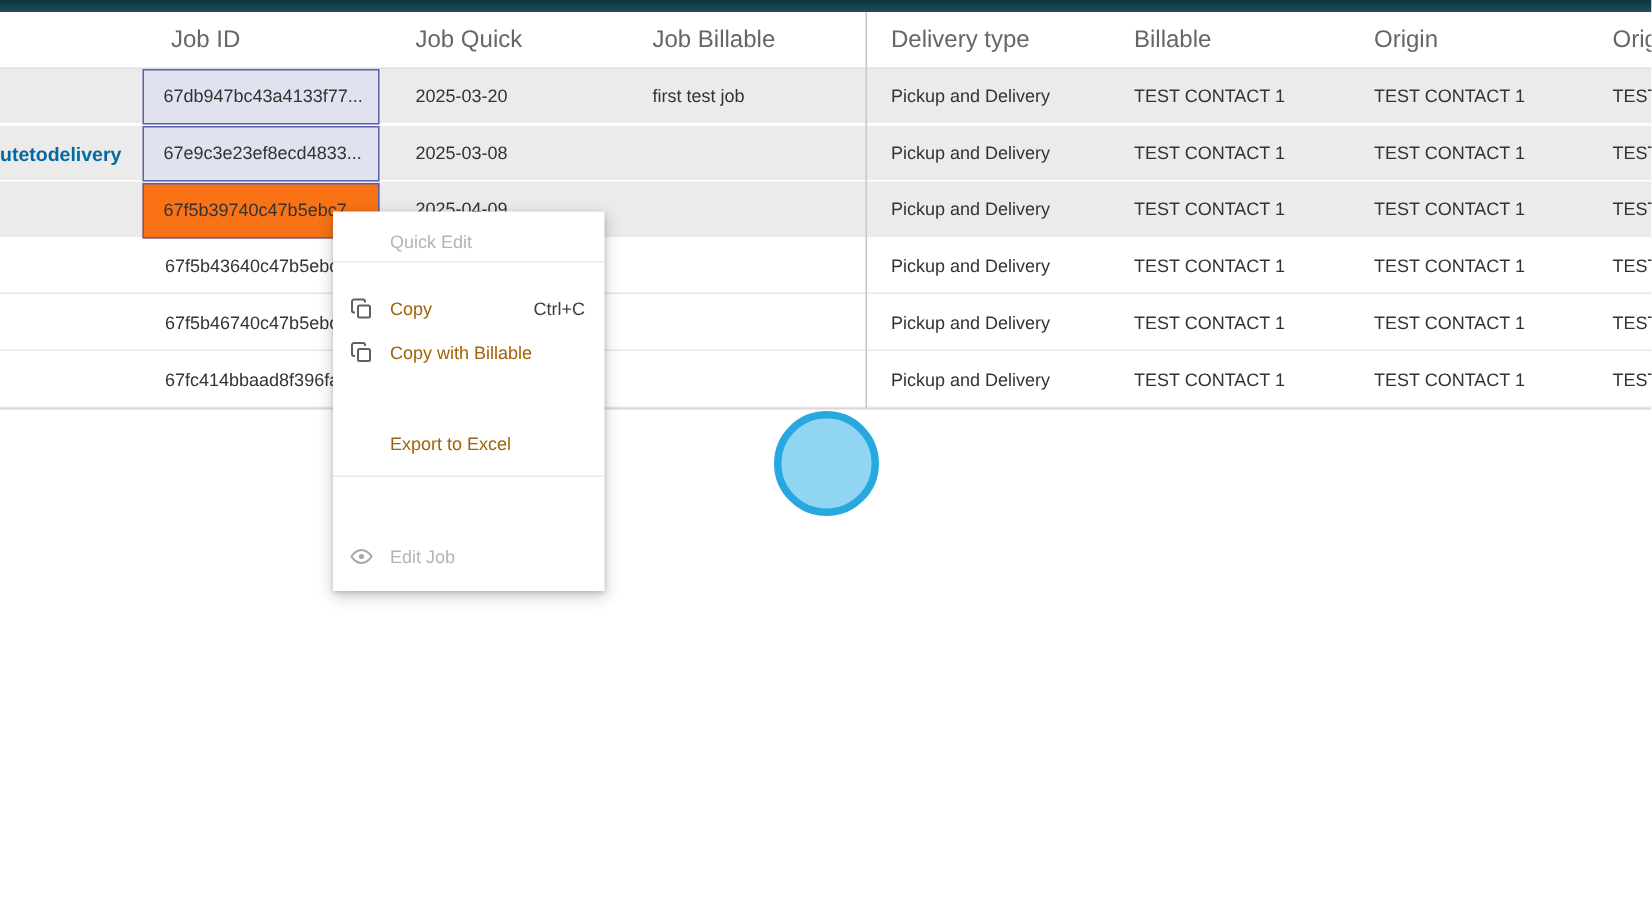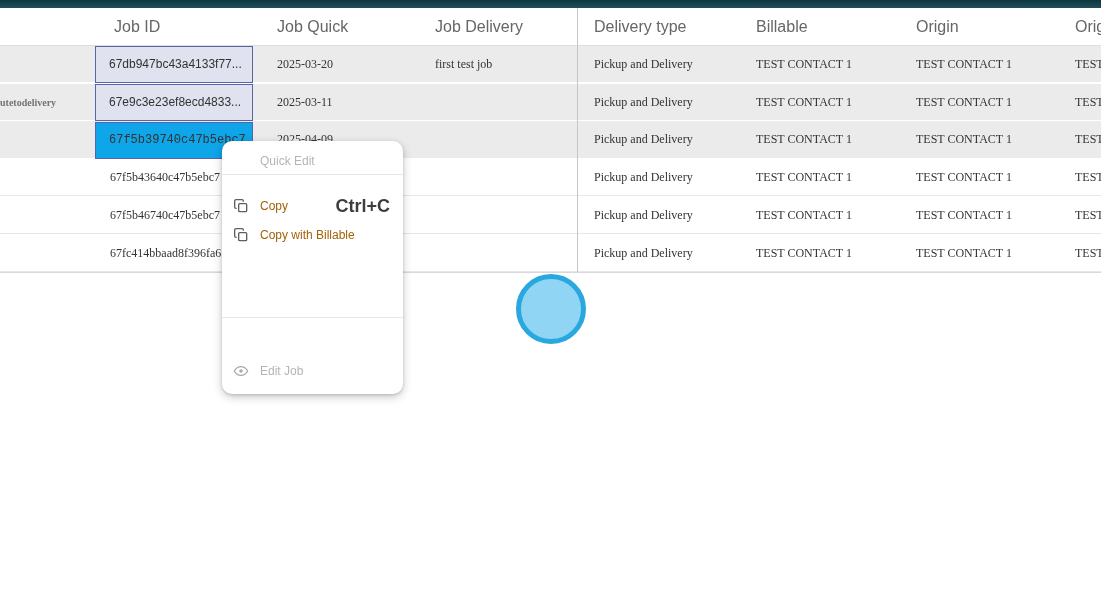--- a/index.html
+++ b/index.html
@@ -13,45 +13,45 @@
   .grid-header { position:absolute; left:0; top:8px; width:1101px; height:38px;
                  background:#fff; border-bottom:1px solid #dedede; }
   .hcell { position:absolute; top:0; height:38px; line-height:38px;
            font-size:16px; color:#666; white-space:nowrap; cursor:pointer; }
 
   
   .row { position:absolute; left:0; width:1101px; height:37px; }
   .row.gray  { background:#ebebeb; border-bottom:1px solid #ffffff; }
   .row.white { background:#ffffff; border-bottom:1px solid #e7e7e7; }
   .cell { position:absolute; top:0; height:37px; line-height:37px;
-          font-size:12px; color:#333; white-space:nowrap;font-family:Liberation Serif, serif; }
-  .linkcell { font-size:10px; font-weight:bold; color:#737373; cursor:pointer; }
+          font-size:12px; color:#333; white-space:nowrap; }
+  .linkcell { font-size:13px; font-weight:bold; color:#0369a1; cursor:pointer; }
 
   
   .sel-cell { position:absolute; left:95px; width:158px; height:37px;
               border:1px solid #5a62a9; background:#e0e2ef;
               font-size:12px; color:#333; line-height:35px;
               padding-left:13px; white-space:nowrap; cursor:pointer; }
-  .sel-cell.focus { background:#0ea5e9;font-family:Liberation Mono, monospace; }
+  .sel-cell.focus { background:#f97316; }
 
   .pinned-divider { position:absolute; left:577px; top:8px; width:1px; height:264px;
                     background:#c6c6c6; }
   .grid-bottom { position:absolute; left:0; top:272px; width:1101px; height:1px;
                  background:#d9d9d9; }
 
   
   .menu { position:absolute; left:222px; top:141px; width:181px; height:253px;
-          background:#ffffff; border-radius:10px; z-index:20;
+          background:#ffffff; border-radius:0; z-index:20;
           box-shadow:0 3px 10px rgba(0,0,0,.22), 0 1px 3px rgba(0,0,0,.14);padding-left:37px; }
   .menu-item { position:absolute; left:0; width:100%; height:30px; cursor:pointer; }
   .menu-item .mi-label { position:absolute; left:38px; top:0; height:30px;
                          line-height:30px; font-size:12px; color:#a16207;
                          white-space:nowrap; }
   .menu-item .mi-shortcut { position:absolute; right:13px; top:0; height:30px;
-                            line-height:30px; font-size:18px; color:#3d3d3d;font-weight:bold; }
+                            line-height:30px; font-size:12px; color:#3d3d3d; }
   .menu-item .mi-icon { position:absolute; left:11px; top:7px; width:16px;
                         height:16px; color:#5f5f5f; }
   .menu-item .mi-icon svg { width:16px; height:16px; display:block; }
   .menu-item.disabled { cursor:default; }
   .menu-item.disabled .mi-label { color:#b4b4b4; }
   .menu-item.disabled .mi-icon { color:#a9a9a9; }
   .menu-sep { position:absolute; left:0; width:100%; height:1px; background:#e8e8e8; }
 
   
   .touch { position:absolute; left:516px; top:274px; width:70px; height:70px;
@@ -59,39 +59,39 @@
            z-index:15; }
 </style>
 </head>
 <body>
 
 <div class="topbar"></div>
 
 <div class="grid-header">
   <div class="hcell" style="left:114px">Job ID</div>
   <div class="hcell" style="left:277px">Job Quick</div>
-  <div class="hcell" style="left:435px">Job Delivery</div>
+  <div class="hcell" style="left:435px">Job Billable</div>
   <div class="hcell" style="left:594px">Delivery type</div>
   <div class="hcell" style="left:756px">Billable</div>
   <div class="hcell" style="left:916px">Origin</div>
   <div class="hcell" style="left:1075px">Origin</div>
 </div>
 
 <div class="row gray" style="top:46px">
   <div class="cell" style="left:277px">2025-03-20</div>
   <div class="cell" style="left:435px">first test job</div>
   <div class="cell" style="left:594px">Pickup and Delivery</div>
   <div class="cell" style="left:756px">TEST CONTACT 1</div>
   <div class="cell" style="left:916px">TEST CONTACT 1</div>
   <div class="cell" style="left:1075px">TEST CONTACT 1</div>
 </div>
 
 <div class="row gray" style="top:84px">
   <div class="cell linkcell" style="left:0px">utetodelivery</div>
-  <div class="cell" style="left:277px">2025-03-11</div>
+  <div class="cell" style="left:277px">2025-03-08</div>
   <div class="cell" style="left:594px">Pickup and Delivery</div>
   <div class="cell" style="left:756px">TEST CONTACT 1</div>
   <div class="cell" style="left:916px">TEST CONTACT 1</div>
   <div class="cell" style="left:1075px">TEST CONTACT 1</div>
 </div>
 
 <div class="row gray" style="top:121px; height:38px">
   <div class="cell" style="left:277px">2025-04-09</div>
   <div class="cell" style="left:594px">Pickup and Delivery</div>
   <div class="cell" style="left:756px">TEST CONTACT 1</div>
@@ -151,20 +151,23 @@
     <span class="mi-icon">
       <svg viewBox="0 0 24 24" fill="none" stroke="currentColor" stroke-width="2" stroke-linejoin="round">
           <rect x="8.5" y="8.5" width="12" height="12" rx="1.5"></rect>
           <path d="M5.5 15.5h-1a2 2 0 0 1-2-2v-9a2 2 0 0 1 2-2h9a2 2 0 0 1 2 2v1"></path>
         </svg>
     </span>
     <span class="mi-label">Copy with Billable</span>
   </div>
 
 
+  <div class="menu-item" style="top:140px">
+    <span class="mi-label">Export to Excel</span>
+  </div>
 
   <div class="menu-sep" style="top:176px"></div>
 
 
   <div class="menu-item disabled" style="top:215px">
     <span class="mi-icon">
       <svg viewBox="0 0 24 24" fill="none" stroke="currentColor" stroke-width="2">
           <path d="M2 12s3.5-6.5 10-6.5S22 12 22 12s-3.5 6.5-10 6.5S2 12 2 12z"></path>
           <circle cx="12" cy="12" r="2.6" fill="currentColor" stroke="none"></circle>
         </svg>

